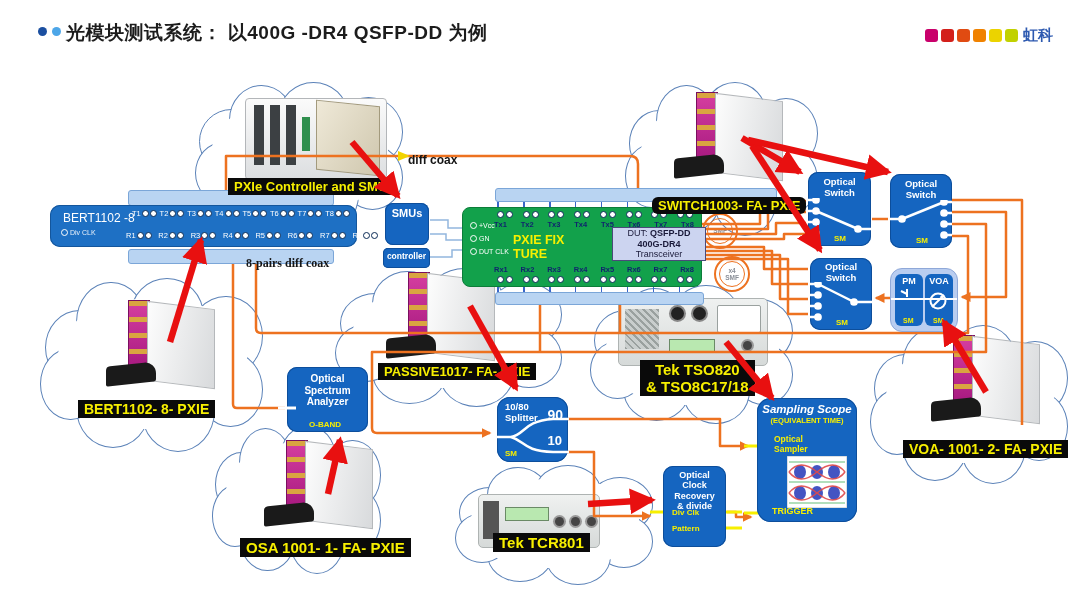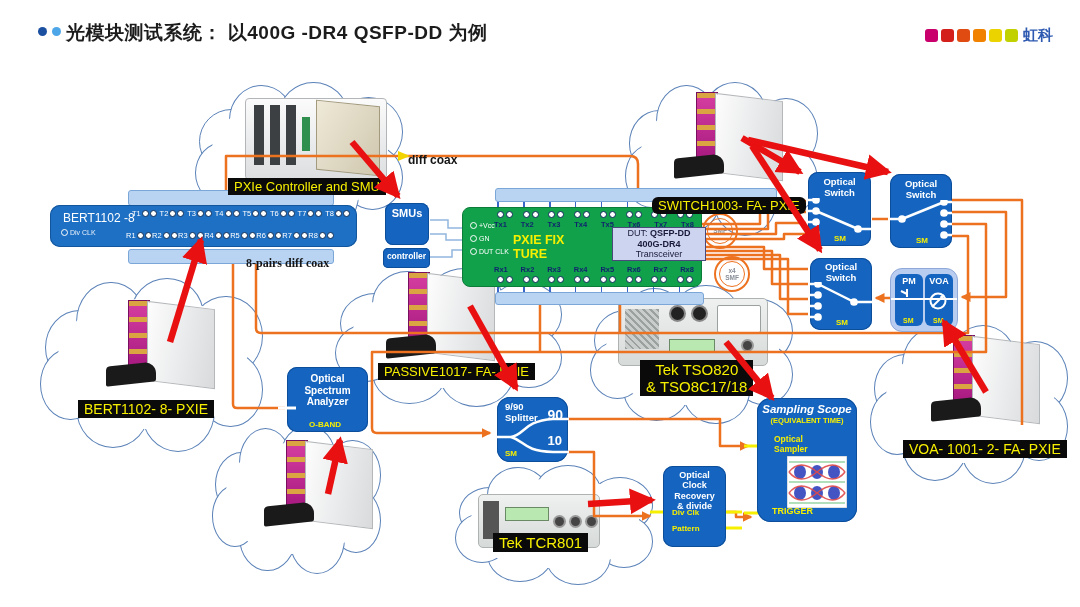--- a/index.html
+++ b/index.html
@@ -20,21 +20,21 @@
   .cloud i:nth-child(1){left:2%;top:18%;width:30%;height:42%;}
   .cloud i:nth-child(2){left:16%;top:2%;width:30%;height:45%;}
   .cloud i:nth-child(3){left:40%;top:0;width:32%;height:42%;}
   .cloud i:nth-child(4){left:66%;top:10%;width:32%;height:45%;}
   .cloud i:nth-child(5){left:70%;top:42%;width:28%;height:42%;}
   .cloud i:nth-child(6){left:45%;top:52%;width:32%;height:46%;}
   .cloud i:nth-child(7){left:16%;top:52%;width:32%;height:44%;}
   .cloud i:nth-child(8){left:0;top:40%;width:26%;height:40%;}
   .cloud .mask{position:absolute;left:8%;top:12%;width:84%;height:74%;background:#fff;border-radius:45%;}
   
-  .tag{position:absolute;background:#0a0a0a;color:#f7ef00;font-weight:400;
+  .tag{position:absolute;background:#0a0a0a;color:#f7ef00;font-weight:700;
        padding:1px 6px;white-space:nowrap;z-index:6;}
   
   .node{position:absolute;background:#1565c0;border-radius:10px;color:#fff;z-index:5;
         box-shadow:0 0 0 1px #0d4e9b inset;}
   .node .t{font-weight:700;text-align:center;line-height:1.15;}
   .sm{position:absolute;color:#f7ef00;font-weight:700;font-size:8px;}
   
   .bar{position:absolute;background:#b9d4f2;border:1px solid #7ba6d8;border-radius:3px;z-index:5;}
   .ticks{position:absolute;z-index:4;background:repeating-linear-gradient(90deg,#3a66c8 0 1.5px,transparent 1.5px 26px);}
   
@@ -336,21 +336,21 @@
           <b>T7</b>
           <i></i>
           <i></i>
         </span>
         <span class="ch">
           <b>T8</b>
           <i></i>
           <i></i>
         </span>
     </div>
-    <div class="chrow" style="left:76px;top:26px;width:208px;">
+    <div class="chrow" style="left:76px;top:26px;width:252px;">
       <span class="ch">
           <b>R1</b>
           <i></i>
           <i></i>
         </span>
         <span class="ch">
           <b>R2</b>
           <i></i>
           <i></i>
         </span>
@@ -614,21 +614,21 @@
       <div>Analyzer</div>
     </div>
     <span class="sm" style="left:22px;bottom:3px;">O-BAND</span>
     <svg width="18" height="6" viewBox="0 0 18 6" style="position:absolute;left:-9px;top:38px;">
         <path d="M0,3 H18" stroke="#fff" stroke-width="3"></path>
       </svg>
   </div>
 
   <div class="node" style="left:497px;top:397px;width:71px;height:65px;border-radius:13px;">
     <div style="position:absolute;left:8px;top:5px;font-size:9.5px;font-weight:700;line-height:1.15;">
-      <div>9/90</div>
+      <div>10/80</div>
       <div>Splitter</div>
     </div>
     <div style="position:absolute;right:5px;top:10px;font-size:14px;font-weight:700;">90</div>
     <div style="position:absolute;right:6px;top:36px;font-size:13px;font-weight:700;">10</div>
     <span class="sm" style="left:8px;bottom:4px;">SM</span>
     <svg width="85" height="65" viewBox="0 0 85 65" style="position:absolute;left:-8px;top:0;">
       <g stroke="#fff" stroke-width="2.5" fill="none">
         <path d="M0,40 H22"></path>
         <path d="M22,40 C36,38 34,24 64,22 H80"></path>
         <path d="M22,40 C36,44 34,54 64,55 H80"></path>
@@ -675,20 +675,21 @@
   </div>
 
   <div class="tag" style="left:228px;top:178px;font-size:13px;">PXIe Controller and SMU</div>
   <div class="tag" style="left:652px;top:197px;font-size:13px;border-radius:6px;">SWITCH1003- FA- PXIE</div>
   <div class="tag" style="left:78px;top:400px;font-size:14px;">BERT1102- 8- PXIE</div>
   <div class="tag" style="left:378px;top:363px;font-size:13px;">PASSIVE1017- FA- PXIE</div>
   <div class="tag" style="left:640px;top:360px;font-size:15px;text-align:center;">
     <div>Tek TSO820</div>
     <div>&amp; TSO8C17/18</div>
   </div>
+  <div class="tag" style="left:240px;top:538px;font-size:15px;">OSA 1001- 1- FA- PXIE</div>
   <div class="tag" style="left:493px;top:533px;font-size:15px;">Tek TCR801</div>
   <div class="tag" style="left:903px;top:440px;font-size:14px;">VOA- 1001- 2- FA- PXIE</div>
 
   <svg class="abs" style="left:0;top:0;z-index:7;" width="1080" height="607" viewBox="0 0 1080 607">
     <defs>
       <marker id="rah" markerWidth="4.6" markerHeight="4.6" refX="3.4" refY="2" orient="auto" markerUnits="strokeWidth">
         <path d="M0,0 L4,2 L0,4 z" fill="#E81010"></path>
       </marker>
     </defs>
     <g stroke="#E81010" stroke-width="6.5" fill="none" marker-end="url(#rah)">

